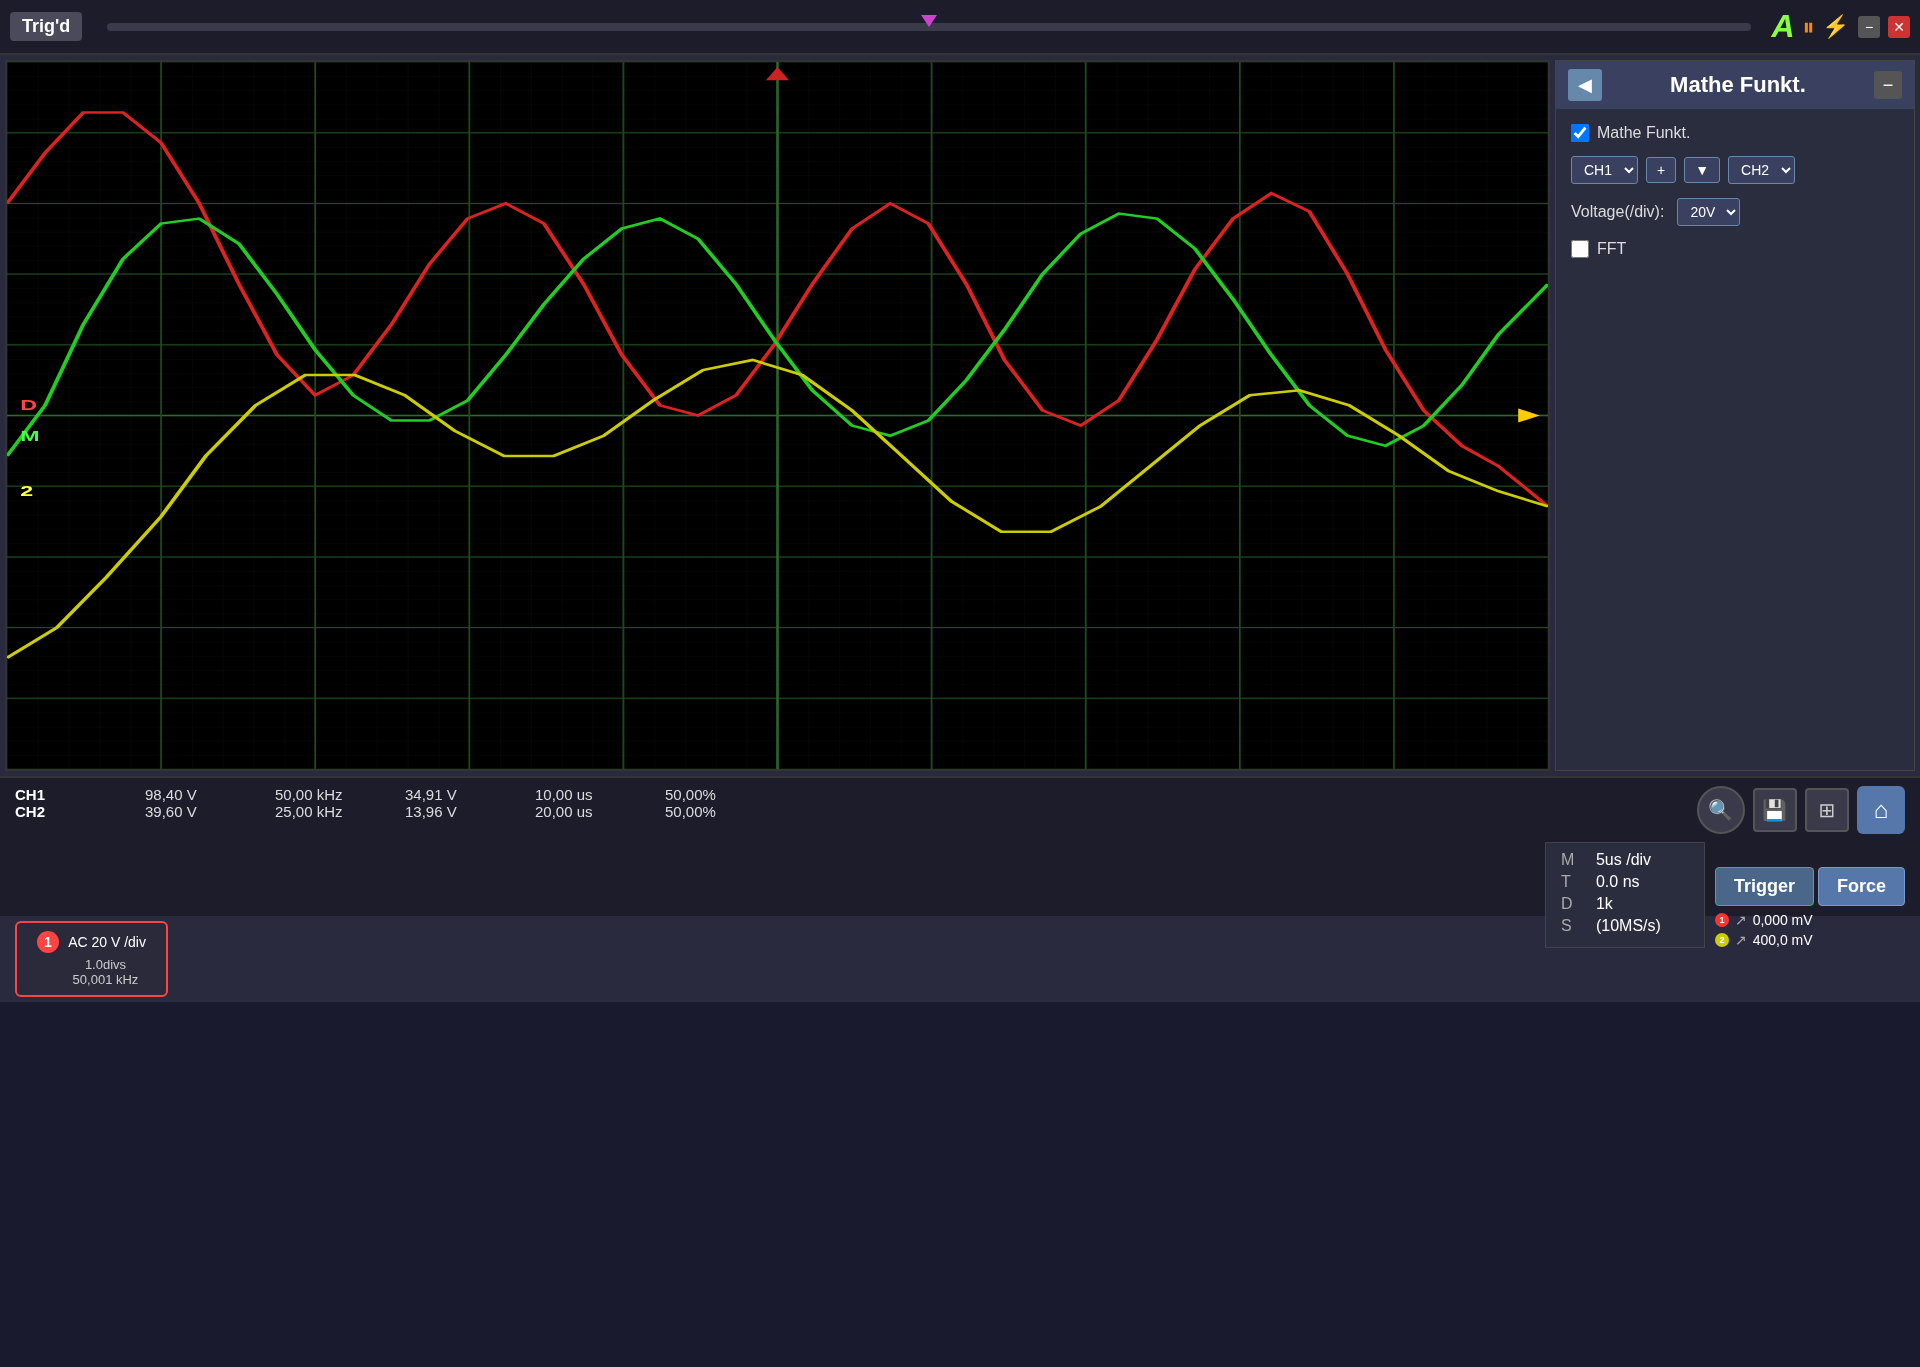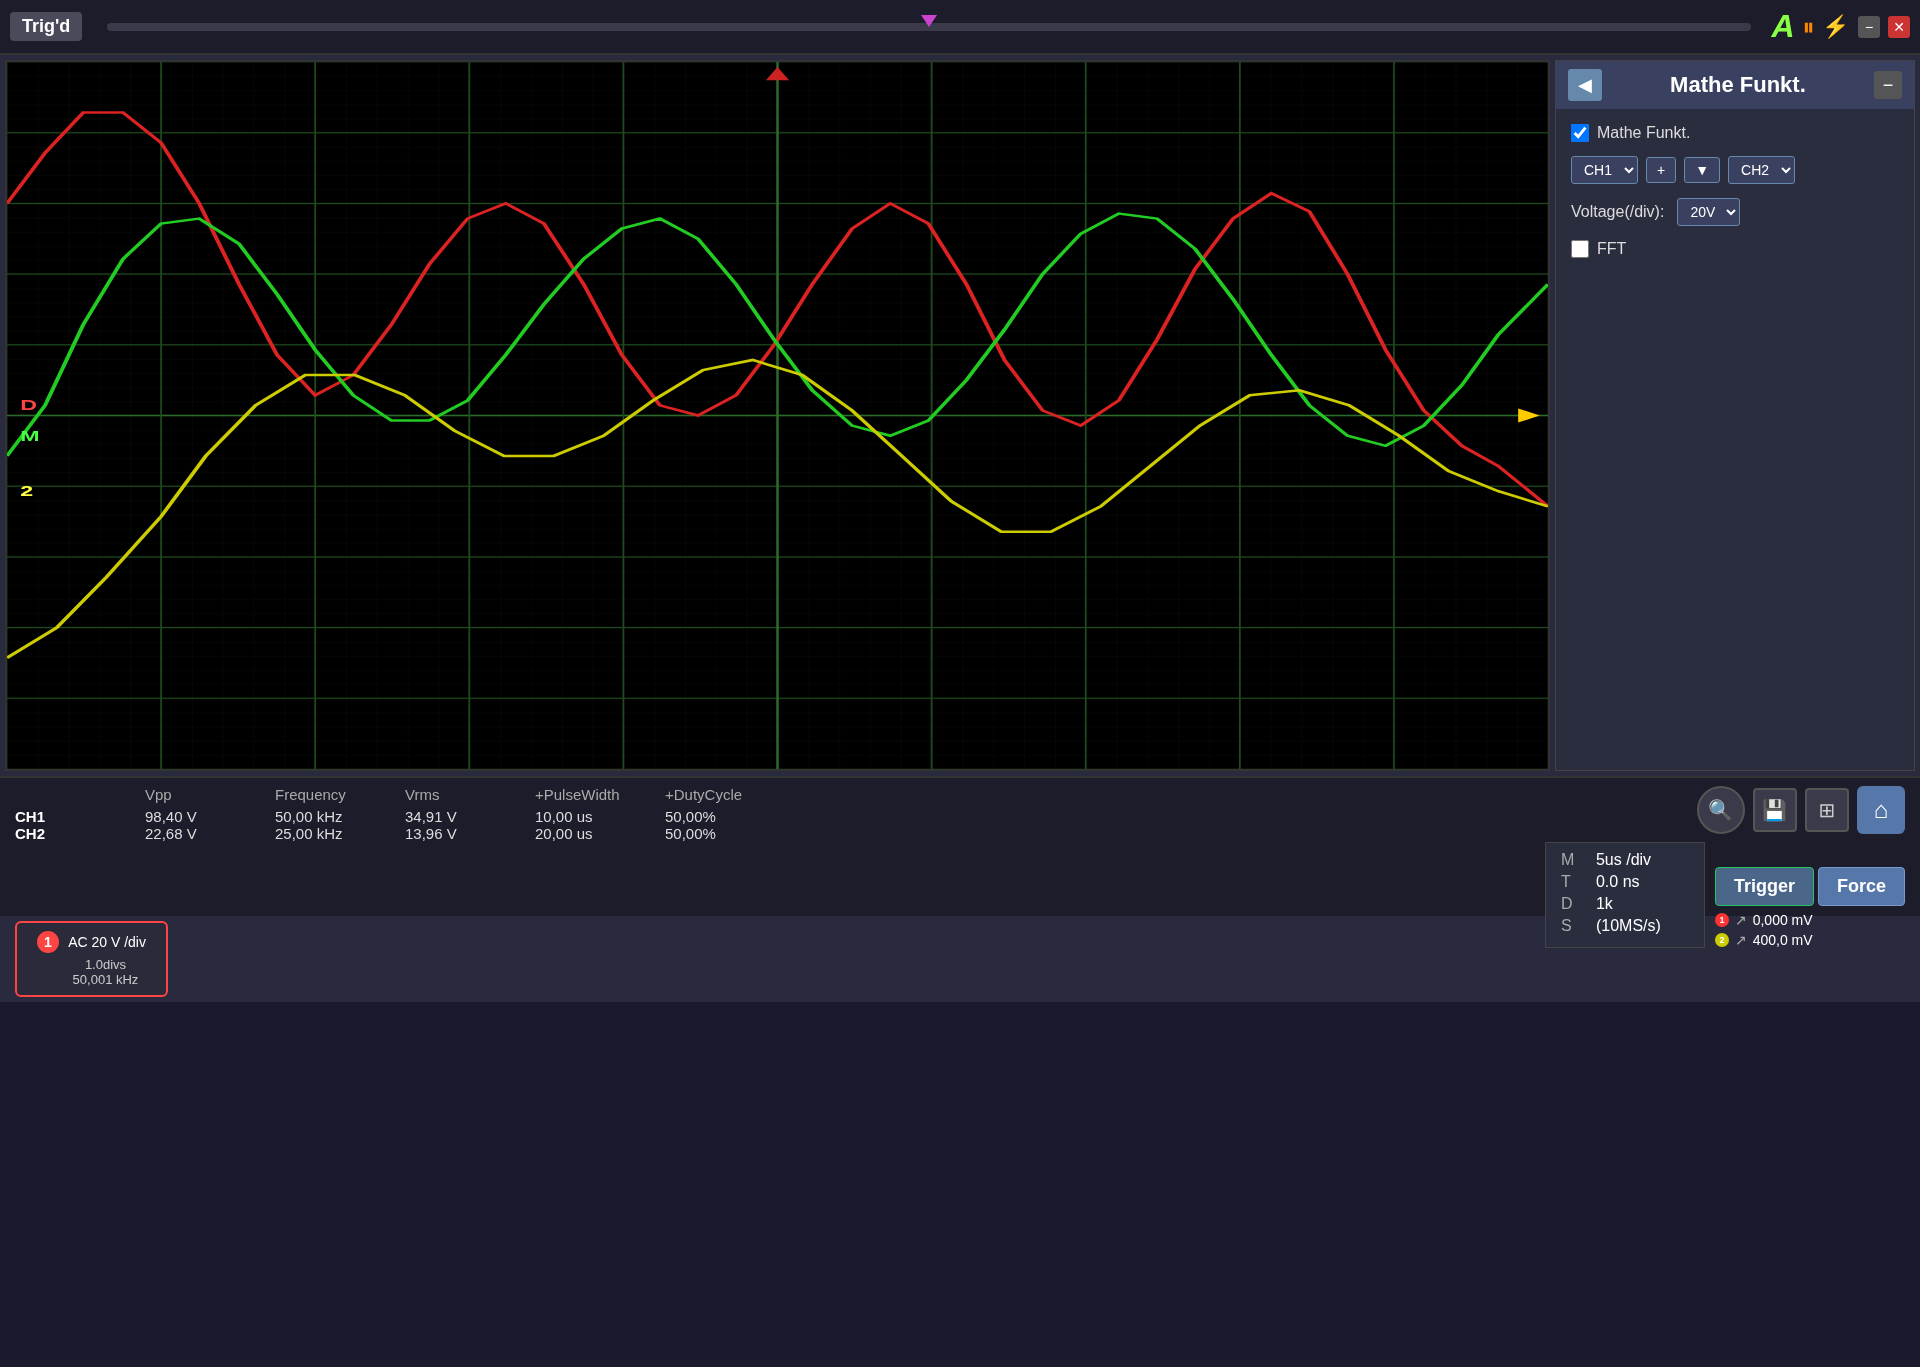--- a/index.html
+++ b/index.html
@@ -740,39 +740,31 @@
           <input type="checkbox" class="fft-checkbox" style="">
           <span class="fft-label">FFT</span>
         </div>
       </div>
     </div>
   </div>
 
   <div class="bottom-info">
 
     <div class="measurement-table">
-      <div class="header-row">
-        <span class="meas-col">&nbsp;</span>
-        <span class="meas-col">Vpp</span>
-        <span class="meas-col">Frequency</span>
-        <span class="meas-col">Vrms</span>
-        <span class="meas-col">+PulseWidth</span>
-        <span class="meas-col">+DutyCycle</span>
-      </div>
       <div class="meas-row">
         <span class="meas-col meas-ch-label">CH1</span>
         <span class="meas-col">98,40 V</span>
         <span class="meas-col">50,00 kHz</span>
         <span class="meas-col">34,91 V</span>
         <span class="meas-col">10,00 us</span>
         <span class="meas-col">50,00%</span>
       </div>
       <div class="meas-row">
         <span class="meas-col meas-ch-label">CH2</span>
-        <span class="meas-col">22,68 V</span>
+        <span class="meas-col">39,60 V</span>
         <span class="meas-col">25,00 kHz</span>
         <span class="meas-col">13,96 V</span>
         <span class="meas-col">20,00 us</span>
         <span class="meas-col">50,00%</span>
       </div>
     </div>
 
     <div class="bottom-right">
 
       <div class="icon-row">

